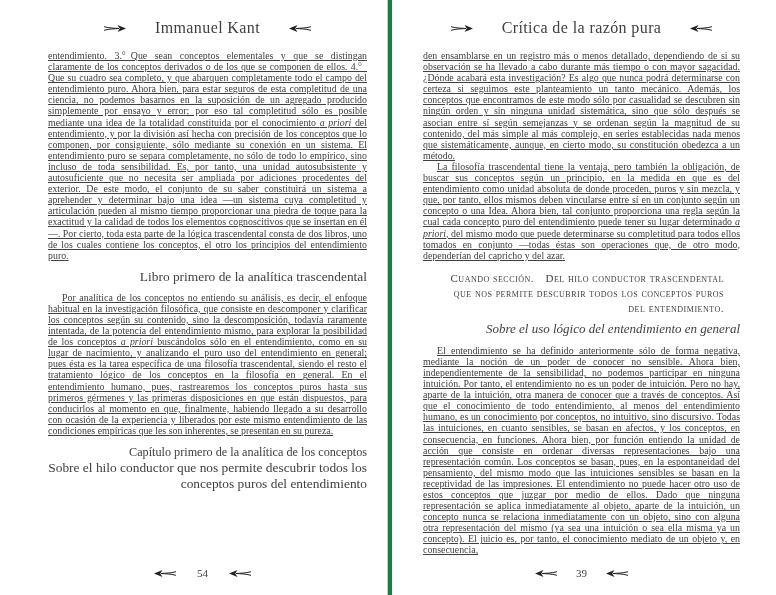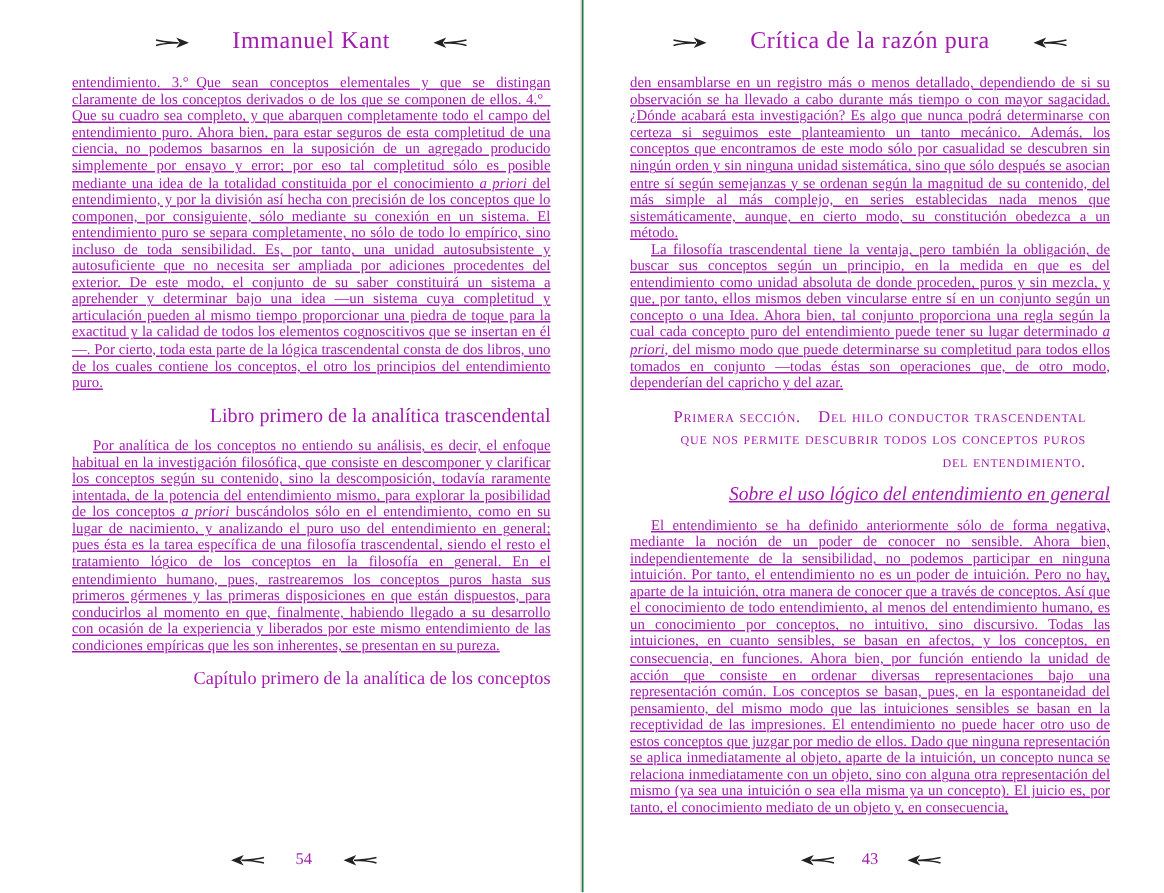--- a/index.html
+++ b/index.html
@@ -1,46 +1,46 @@
 <!DOCTYPE html>
 <html><head>
 <meta charset="utf-8">
 <style>
   html, body { margin:0; padding:0; background:#ffffff; }
   .spread {
     width:776px; height:595px; display:flex; background:#ffffff;
-    font-family:"Liberation Serif", serif; color:#a21caf;
+    font-family:"Liberation Serif", serif; color:#404040;
     margin:0 auto; overflow:hidden;
   }
   .page {
     width:388px; height:595px; box-sizing:border-box; position:relative;
     background:#ffffff; overflow:hidden;
   }
   .page.left  { padding:16px 20px 34px 48px; border-right:1px solid #c9c9c9; }
-  .page.right { padding:16px 36px 34px 31px; border-left:1px solid #15803d; }
+  .page.right { padding:16px 36px 34px 31px; border-left:4px solid #15803d; }
 
   .running-head {
     display:flex; align-items:center; justify-content:center; gap:28px;
     margin-bottom:10px; height:24px;
   }
   .head-title { font-size:16px; letter-spacing:0.4px; white-space:nowrap; }
 
   .orn { display:block; flex:0 0 auto; }
   .orn.flip { transform:scaleX(-1); }
 
   .content { font-size:9.9px; line-height:11.1px; text-align:justify; }
   .para { margin:0;text-decoration:underline; }
   .para.indent { text-indent:14px; }
   .para i { font-style:italic; }
 
   .heading { text-align:right; }
   .heading.book-heading    { margin:8px 0 7px; }
   .heading.chapter-heading { margin:9px 0 6px; }
   .heading.section-heading { margin:10px 0 5px; }
-  .heading.subsection-heading { margin:0 0 8px;text-decoration:underline; }
+  .heading.subsection-heading { margin:0 0 8px; }
 
   .hl-h1 { font-size:13.4px; line-height:16px; }
   .hl-h2 { font-size:12.2px; line-height:15px; }
   .hl-sc { font-variant:small-caps; font-size:11px; line-height:15px;
            letter-spacing:0.5px; padding:0 16px; }
   .hl-it { font-style:italic; font-size:13px; line-height:16px; }
 
   .folio {
     position:absolute; bottom:15px; display:flex; align-items:center;
     justify-content:center; gap:18px; height:14px;
@@ -67,20 +67,21 @@
       </svg>
     </header>
     <div class="content" id="left-content">
         <p class="para">entendimiento. 3.° Que sean conceptos elementales y que se distingan claramente de los conceptos derivados o de los que se componen de ellos. 4.° Que su cuadro sea completo, y que abarquen completamente todo el campo del entendimiento puro. Ahora bien, para estar seguros de esta completitud de una ciencia, no podemos basarnos en la suposición de un agregado producido simplemente por ensayo y error; por eso tal completitud sólo es posible mediante una idea de la totalidad constituida por el conocimiento <i>a priori</i> del entendimiento, y por la división así hecha con precisión de los conceptos que lo componen, por consiguiente, sólo mediante su conexión en un sistema. El entendimiento puro se separa completamente, no sólo de todo lo empírico, sino incluso de toda sensibilidad. Es, por tanto, una unidad autosubsistente y autosuficiente que no necesita ser ampliada por adiciones procedentes del exterior. De este modo, el conjunto de su saber constituirá un sistema a aprehender y determinar bajo una idea —un sistema cuya completitud y articulación pueden al mismo tiempo proporcionar una piedra de toque para la exactitud y la calidad de todos los elementos cognoscitivos que se insertan en él—. Por cierto, toda esta parte de la lógica trascendental consta de dos libros, uno de los cuales contiene los conceptos, el otro los principios del entendimiento puro.</p>
         <div class="heading book-heading">
           <div class="hl-h1">Libro primero de la analítica trascendental</div>
         </div>
         <p class="para indent">Por analítica de los conceptos no entiendo su análisis, es decir, el enfoque habitual en la investigación filosófica, que consiste en descomponer y clarificar los conceptos según su contenido, sino la descomposición, todavía raramente intentada, de la potencia del entendimiento mismo, para explorar la posibilidad de los conceptos <i>a priori</i> buscándolos sólo en el entendimiento, como en su lugar de nacimiento, y analizando el puro uso del entendimiento en general; pues ésta es la tarea específica de una filosofía trascendental, siendo el resto el tratamiento lógico de los conceptos en la filosofía en general. En el entendimiento humano, pues, rastrearemos los conceptos puros hasta sus primeros gérmenes y las primeras disposiciones en que están dispuestos, para conducirlos al momento en que, finalmente, habiendo llegado a su desarrollo con ocasión de la experiencia y liberados por este mismo entendimiento de las condiciones empíricas que les son inherentes, se presentan en su pureza.</p>
         <div class="heading chapter-heading">
           <div class="hl-h2">Capítulo primero de la analítica de los conceptos</div>
+          <div class="hl-h1">Sobre el hilo conductor que nos permite descubrir todos los conceptos puros del entendimiento</div>
         </div>
       </div>
     <footer class="folio">
       <svg class="orn flip" width="24" height="9" viewBox="0 0 24 9">
         <path d="M1 2.7 C7 4.3 11 4.1 16 4.5 M1 6.3 C7 4.7 11 4.9 16 4.5" stroke="#222222" stroke-width="1" fill="none"></path>
         <path d="M23 4.5 L14.5 1 L16.8 4.5 L14.5 8 Z" fill="#222222"></path>
       </svg>
       <span class="pagenum">54</span>
       <svg class="orn flip" width="24" height="9" viewBox="0 0 24 9">
         <path d="M1 2.7 C7 4.3 11 4.1 16 4.5 M1 6.3 C7 4.7 11 4.9 16 4.5" stroke="#222222" stroke-width="1" fill="none"></path>
@@ -98,33 +99,33 @@
       <span class="head-title">Crítica de la razón pura</span>
       <svg class="orn flip" width="24" height="9" viewBox="0 0 24 9">
         <path d="M1 2.7 C7 4.3 11 4.1 16 4.5 M1 6.3 C7 4.7 11 4.9 16 4.5" stroke="#222222" stroke-width="1" fill="none"></path>
         <path d="M23 4.5 L14.5 1 L16.8 4.5 L14.5 8 Z" fill="#222222"></path>
       </svg>
     </header>
     <div class="content" id="right-content">
         <p class="para">den ensamblarse en un registro más o menos detallado, dependiendo de si su observación se ha llevado a cabo durante más tiempo o con mayor sagacidad. ¿Dónde acabará esta investigación? Es algo que nunca podrá determinarse con certeza si seguimos este planteamiento un tanto mecánico. Además, los conceptos que encontramos de este modo sólo por casualidad se descubren sin ningún orden y sin ninguna unidad sistemática, sino que sólo después se asocian entre sí según semejanzas y se ordenan según la magnitud de su contenido, del más simple al más complejo, en series establecidas nada menos que sistemáticamente, aunque, en cierto modo, su constitución obedezca a un método.</p>
         <p class="para indent">La filosofía trascendental tiene la ventaja, pero también la obligación, de buscar sus conceptos según un principio, en la medida en que es del entendimiento como unidad absoluta de donde proceden, puros y sin mezcla, y que, por tanto, ellos mismos deben vincularse entre sí en un conjunto según un concepto o una Idea. Ahora bien, tal conjunto proporciona una regla según la cual cada concepto puro del entendimiento puede tener su lugar determinado <i>a priori</i>, del mismo modo que puede determinarse su completitud para todos ellos tomados en conjunto —todas éstas son operaciones que, de otro modo, dependerían del capricho y del azar.</p>
         <div class="heading section-heading">
-          <div class="hl-sc">Primera sección. Del hilo conductor trascendental que nos permite descubrir todos los conceptos puros del entendimiento.</div>
+          <div class="hl-sc">Cuando sección. Del hilo conductor trascendental que nos permite descubrir todos los conceptos puros del entendimiento.</div>
         </div>
         <div class="heading subsection-heading">
           <div class="hl-it">Sobre el uso lógico del entendimiento en general</div>
         </div>
         <p class="para indent">El entendimiento se ha definido anteriormente sólo de forma negativa, mediante la noción de un poder de conocer no sensible. Ahora bien, independientemente de la sensibilidad, no podemos participar en ninguna intuición. Por tanto, el entendimiento no es un poder de intuición. Pero no hay, aparte de la intuición, otra manera de conocer que a través de conceptos. Así que el conocimiento de todo entendimiento, al menos del entendimiento humano, es un conocimiento por conceptos, no intuitivo, sino discursivo. Todas las intuiciones, en cuanto sensibles, se basan en afectos, y los conceptos, en consecuencia, en funciones. Ahora bien, por función entiendo la unidad de acción que consiste en ordenar diversas representaciones bajo una representación común. Los conceptos se basan, pues, en la espontaneidad del pensamiento, del mismo modo que las intuiciones sensibles se basan en la receptividad de las impresiones. El entendimiento no puede hacer otro uso de estos conceptos que juzgar por medio de ellos. Dado que ninguna representación se aplica inmediatamente al objeto, aparte de la intuición, un concepto nunca se relaciona inmediatamente con un objeto, sino con alguna otra representación del mismo (ya sea una intuición o sea ella misma ya un concepto). El juicio es, por tanto, el conocimiento mediato de un objeto y, en consecuencia,</p>
       </div>
     <footer class="folio">
       <svg class="orn flip" width="24" height="9" viewBox="0 0 24 9">
         <path d="M1 2.7 C7 4.3 11 4.1 16 4.5 M1 6.3 C7 4.7 11 4.9 16 4.5" stroke="#222222" stroke-width="1" fill="none"></path>
         <path d="M23 4.5 L14.5 1 L16.8 4.5 L14.5 8 Z" fill="#222222"></path>
       </svg>
-      <span class="pagenum">43</span>
+      <span class="pagenum">39</span>
       <svg class="orn flip" width="24" height="9" viewBox="0 0 24 9">
         <path d="M1 2.7 C7 4.3 11 4.1 16 4.5 M1 6.3 C7 4.7 11 4.9 16 4.5" stroke="#222222" stroke-width="1" fill="none"></path>
         <path d="M23 4.5 L14.5 1 L16.8 4.5 L14.5 8 Z" fill="#222222"></path>
       </svg>
     </footer>
   </section>
 
 </div>
 
 </body></html>

